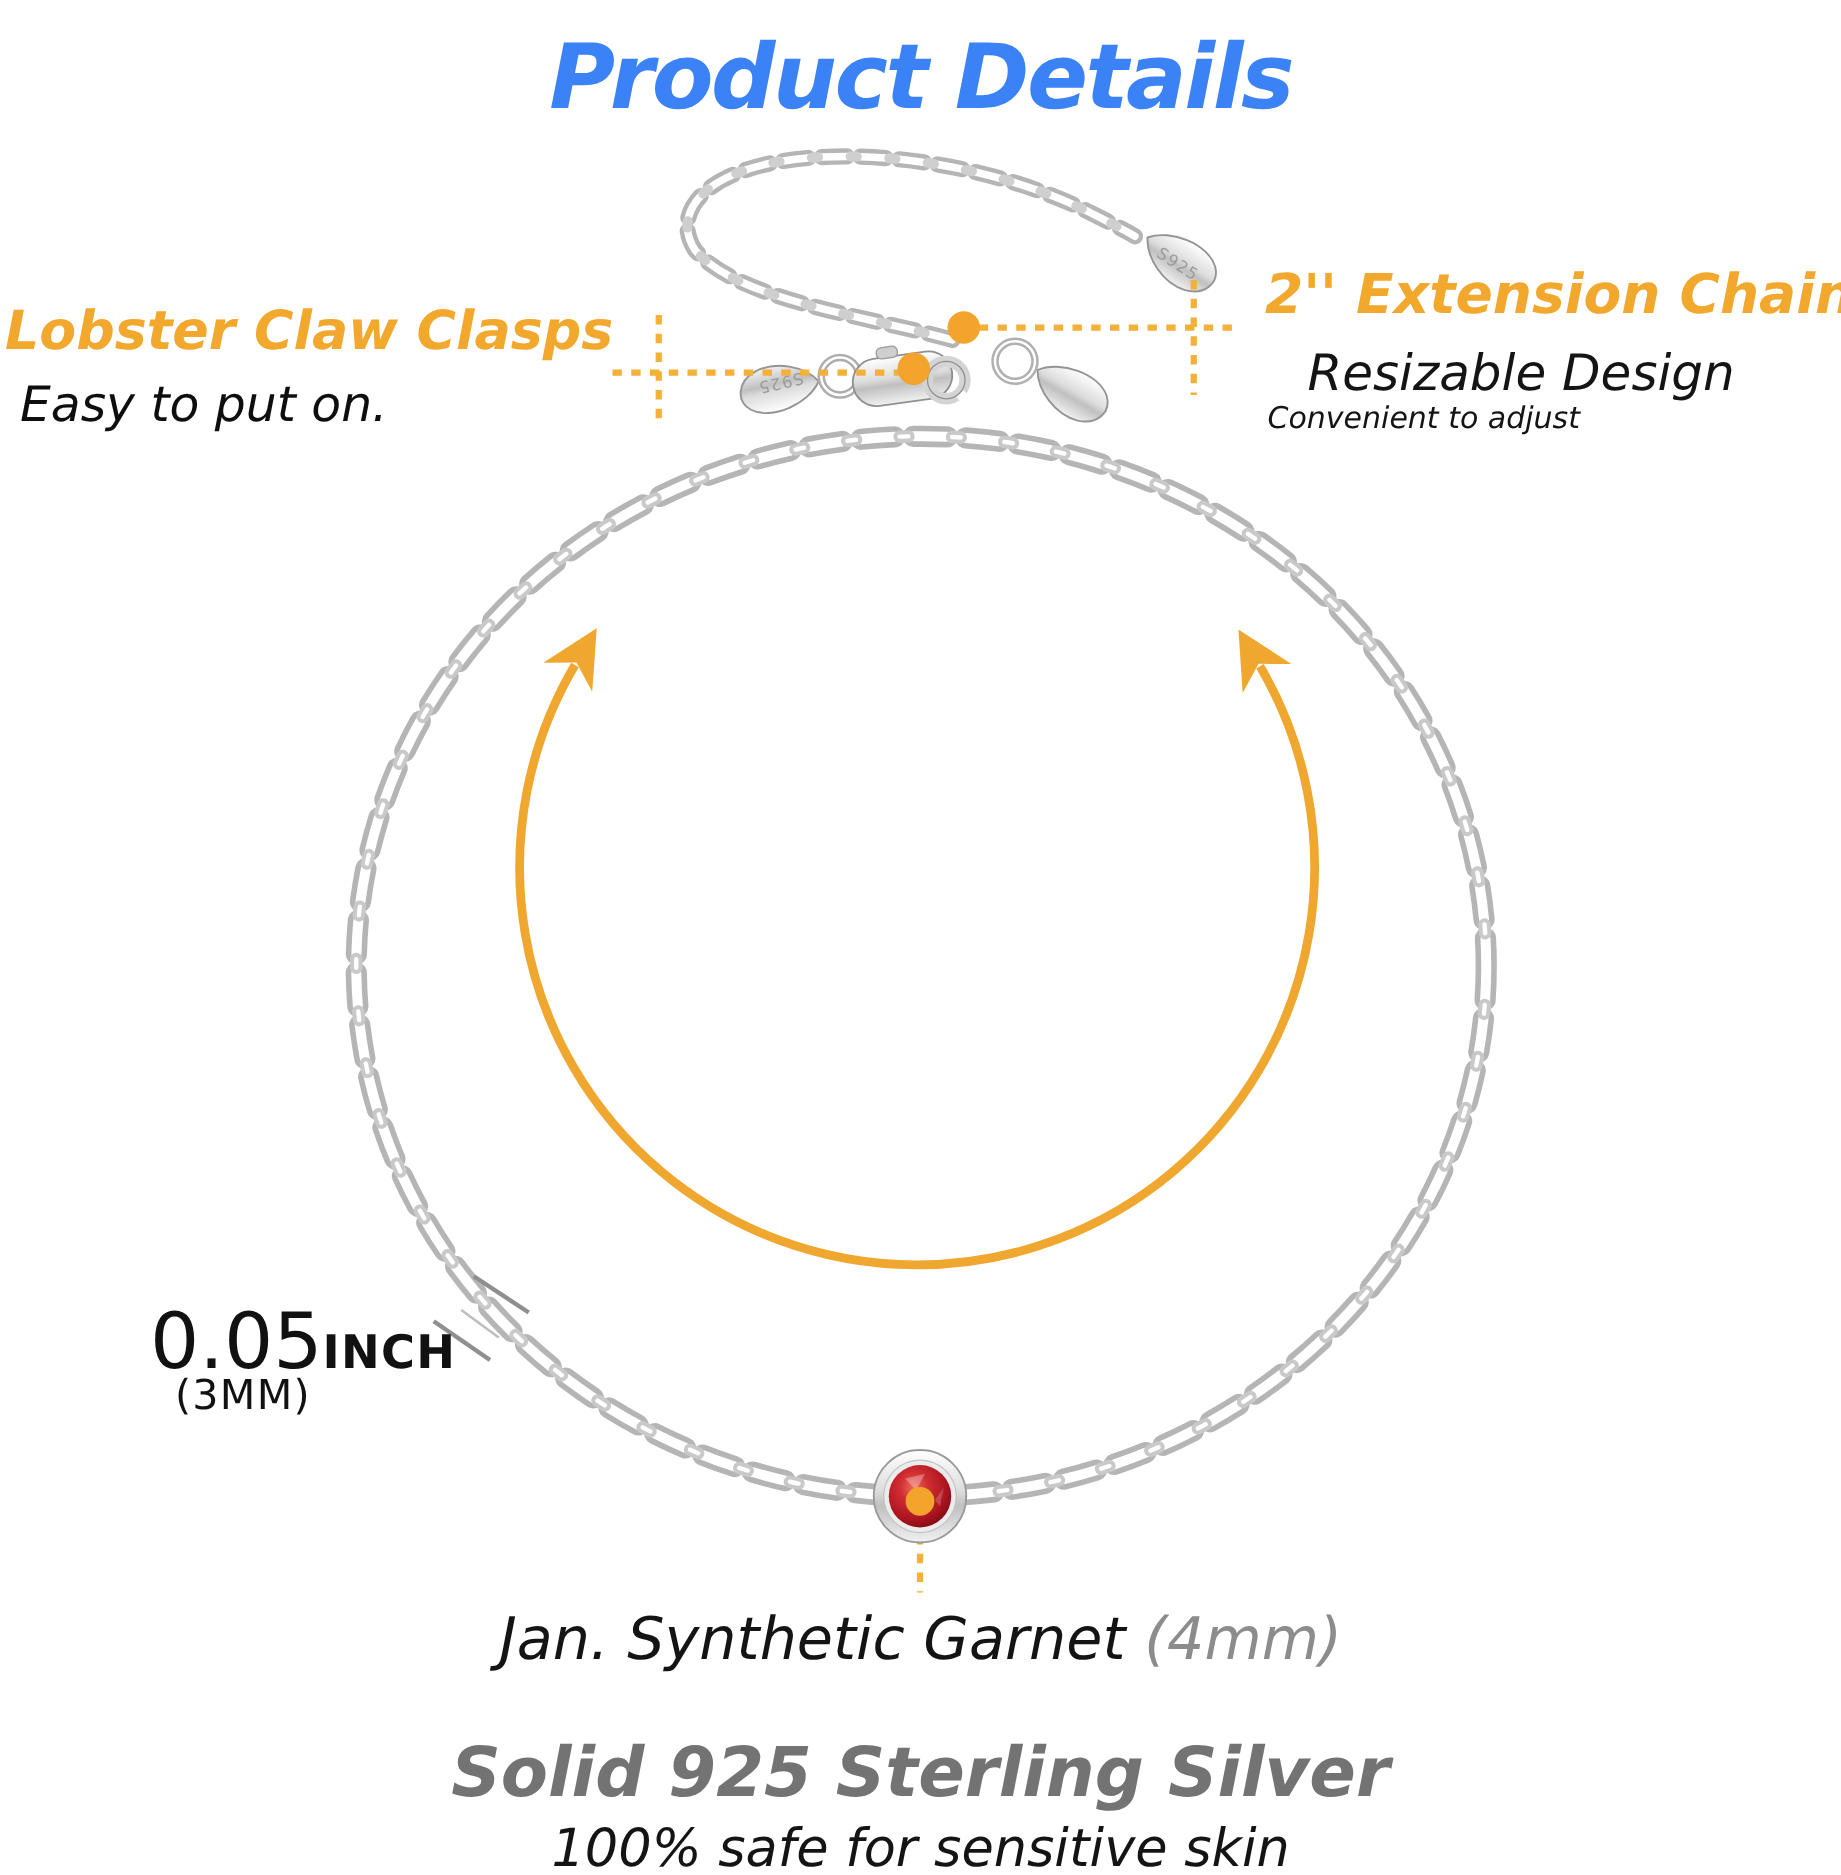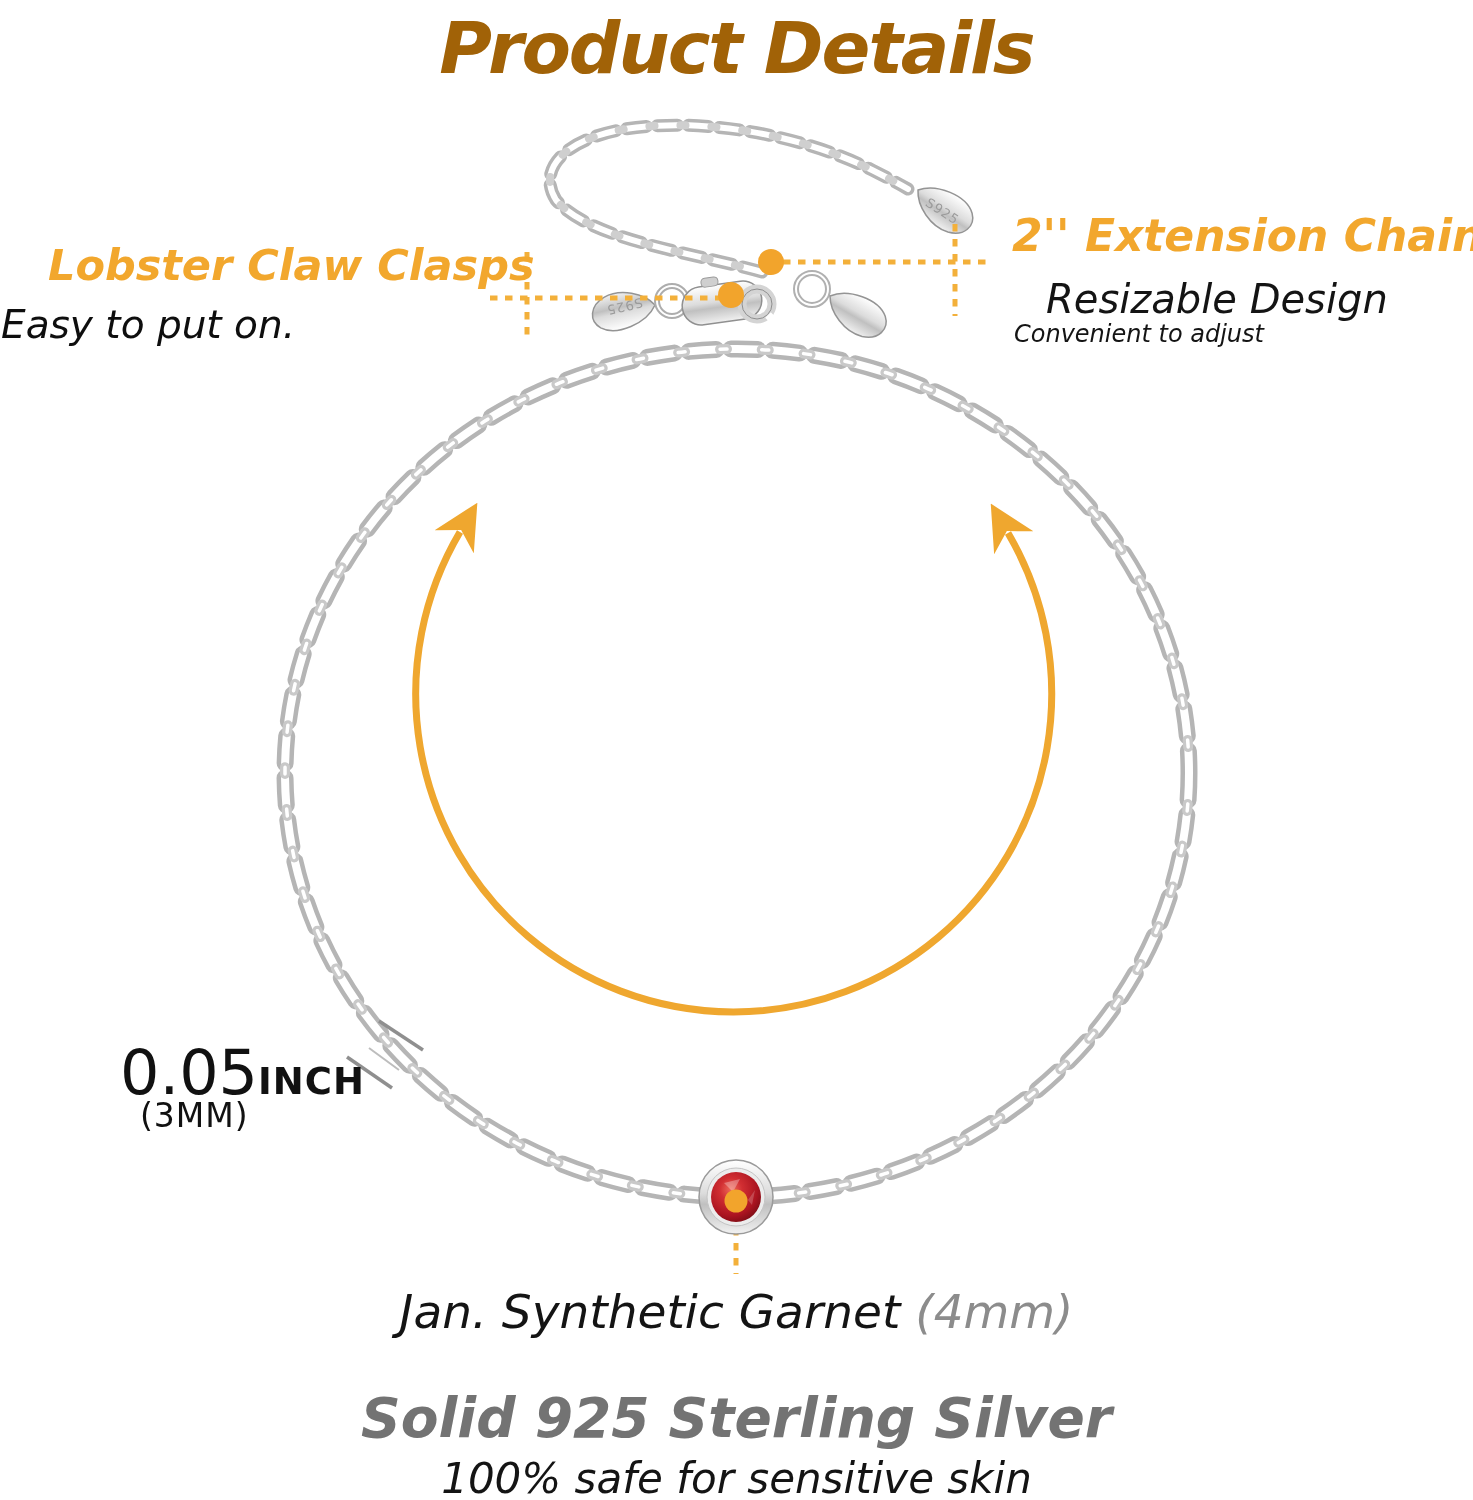--- a/index.html
+++ b/index.html
@@ -3,28 +3,28 @@
 <meta charset="utf-8">
 <style>
   * { margin:0; padding:0; box-sizing:border-box; }
   body { background:#ffffff; font-family:"DejaVu Sans","Liberation Sans",sans-serif; }
   .canvas {
     position:relative; width:1473px; height:1500px; background:#ffffff; overflow:hidden;
   }
   svg.art { position:absolute; left:0; top:0; }
   .txt { position:absolute; white-space:nowrap; }
   .page-title {
-    top:6px; left:0; width:100%; text-align:center;
-    font-size:72px; font-weight:bold; font-style:italic; color:#a16207; letter-spacing:-2px;
+    top:19px; left:0; width:100%; text-align:center;
+    font-size:72px; font-weight:bold; font-style:italic; color:#3b82f6; letter-spacing:-2px;
   }
   .clasp-head {
-    top:240px; left:4px; font-size:43px; font-weight:bold; font-style:italic; color:#f2a72d;margin-left:44px;
+    top:240px; left:4px; font-size:43px; font-weight:bold; font-style:italic; color:#f2a72d;
   }
   .clasp-sub {
-    top:302px; left:1px; font-size:39px; font-style:italic; color:#0e0e0e;
+    top:302px; left:16px; font-size:39px; font-style:italic; color:#0e0e0e;
   }
   .ext-head {
     top:210px; left:1012px; font-size:44px; font-weight:bold; font-style:italic; color:#f2a72d;
   }
   .ext-sub1 { top:276px; left:1014px; font-size:40px; font-style:italic; color:#141414;margin-left:32px; }
   .ext-sub2 { top:320px; left:1014px; font-size:24px; font-style:italic; color:#141414; }
   .center-text {
     top:634px; left:337px; width:800px; text-align:center;
     font-size:52px; font-style:italic; color:#141414; line-height:1.3; white-space:normal;
   }

